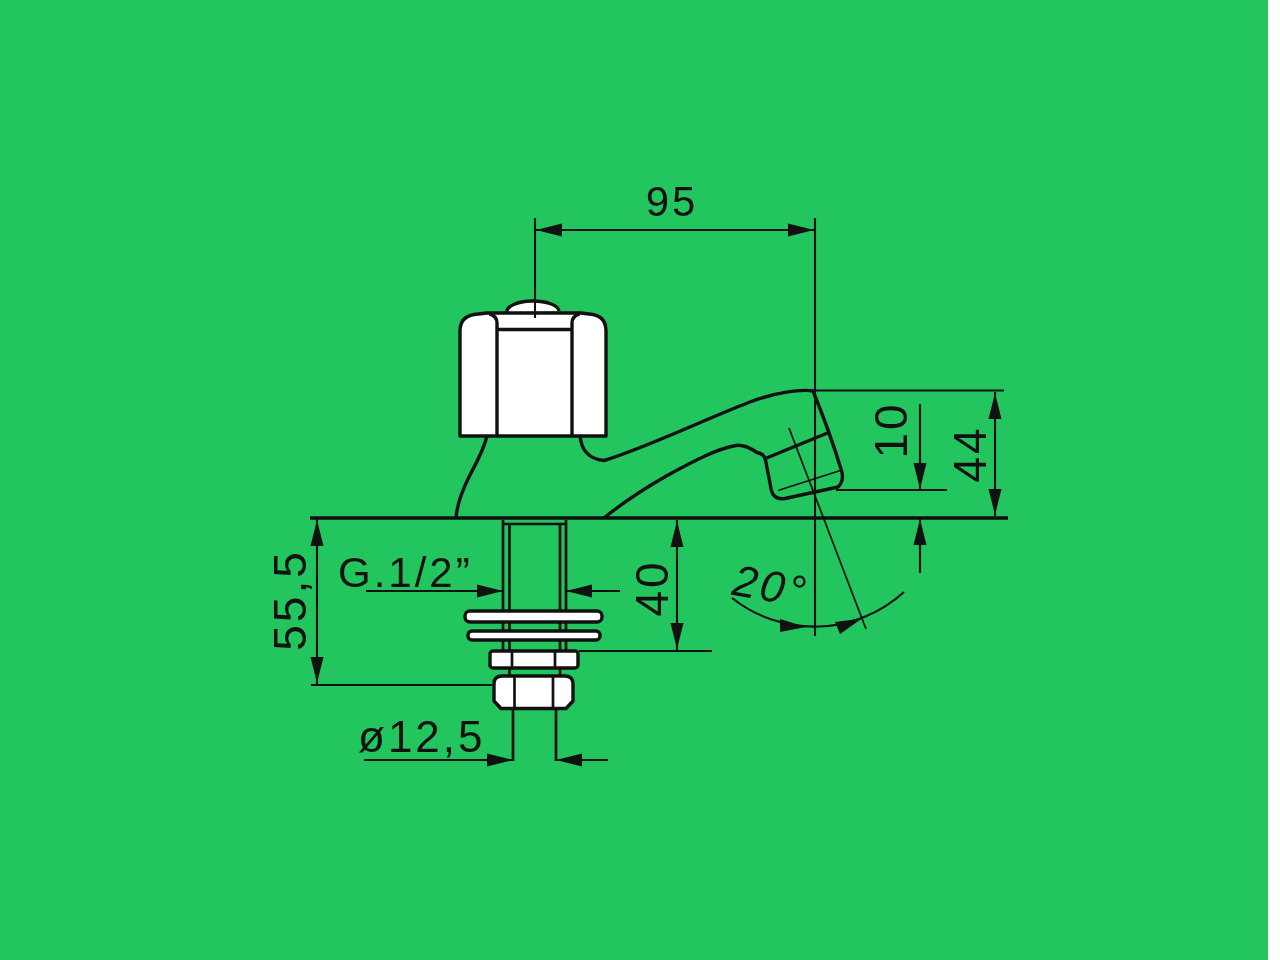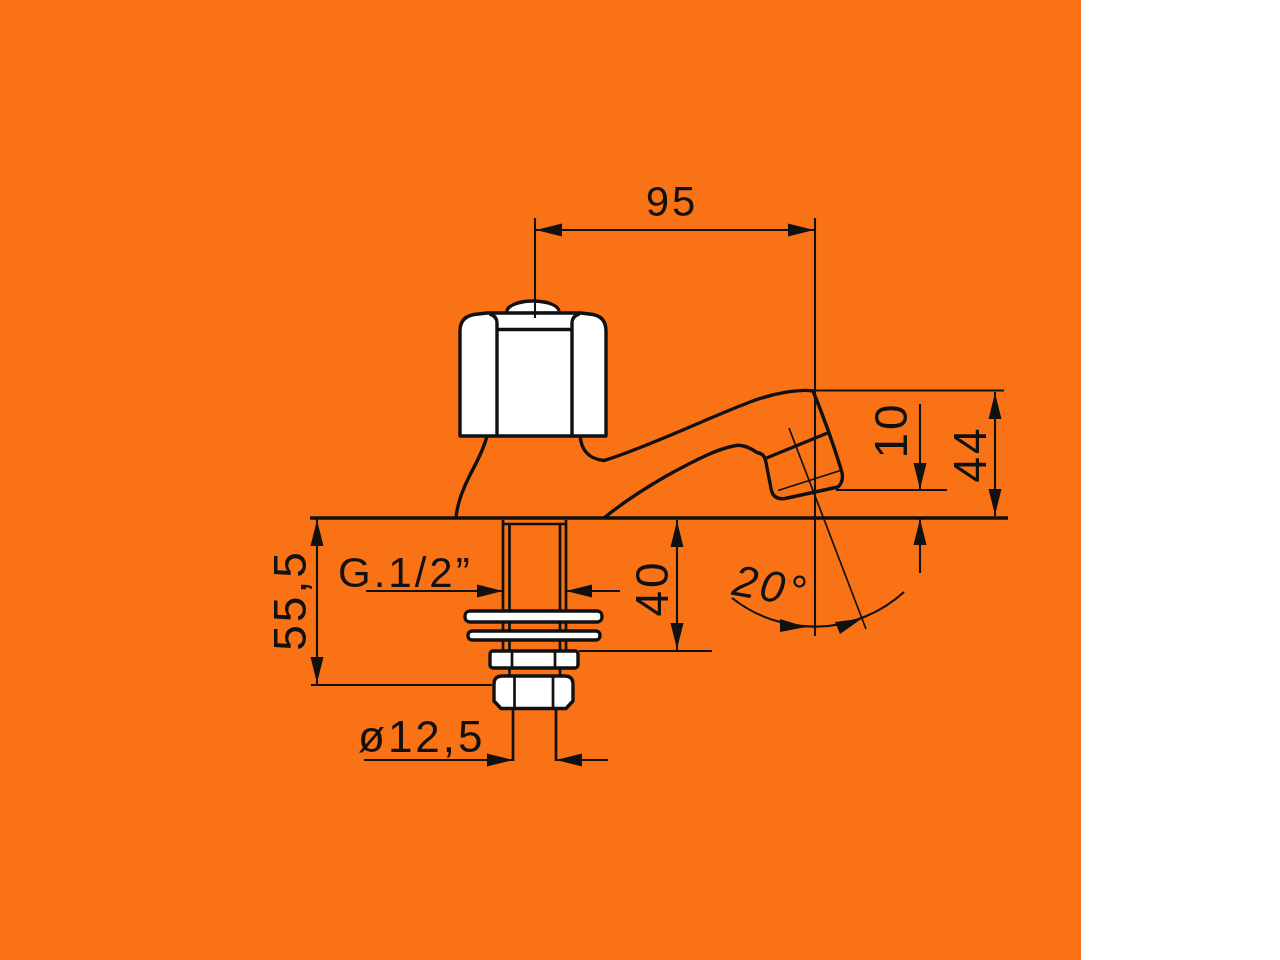--- a/index.html
+++ b/index.html
@@ -6,23 +6,23 @@
     margin: 0;
     padding: 0;
     background: #ffffff;
     width: 1280px;
     height: 960px;
     overflow: hidden;
     font-family: "Liberation Sans", sans-serif;
   }
   .stage {
     position: relative;
-    width: 1081px;
+    width: 1268px;
     height: 960px;
-    background: #f97316;
+    background: #22c55e;
   }
   svg { display: block; }
 
   
   .outline  { fill: none; stroke: #111111; stroke-width: 3.4; stroke-linecap: butt; stroke-linejoin: round; }
   .outline-fill { fill: #ffffff; stroke: #111111; stroke-width: 3.4; stroke-linejoin: round; }
   .medium   { fill: none; stroke: #111111; stroke-width: 2.7; }
   .dimline  { fill: none; stroke: #111111; stroke-width: 2.1; }
   .thinline { fill: none; stroke: #111111; stroke-width: 1.7; }
   .arrow    { fill: #111111; stroke: none; }

